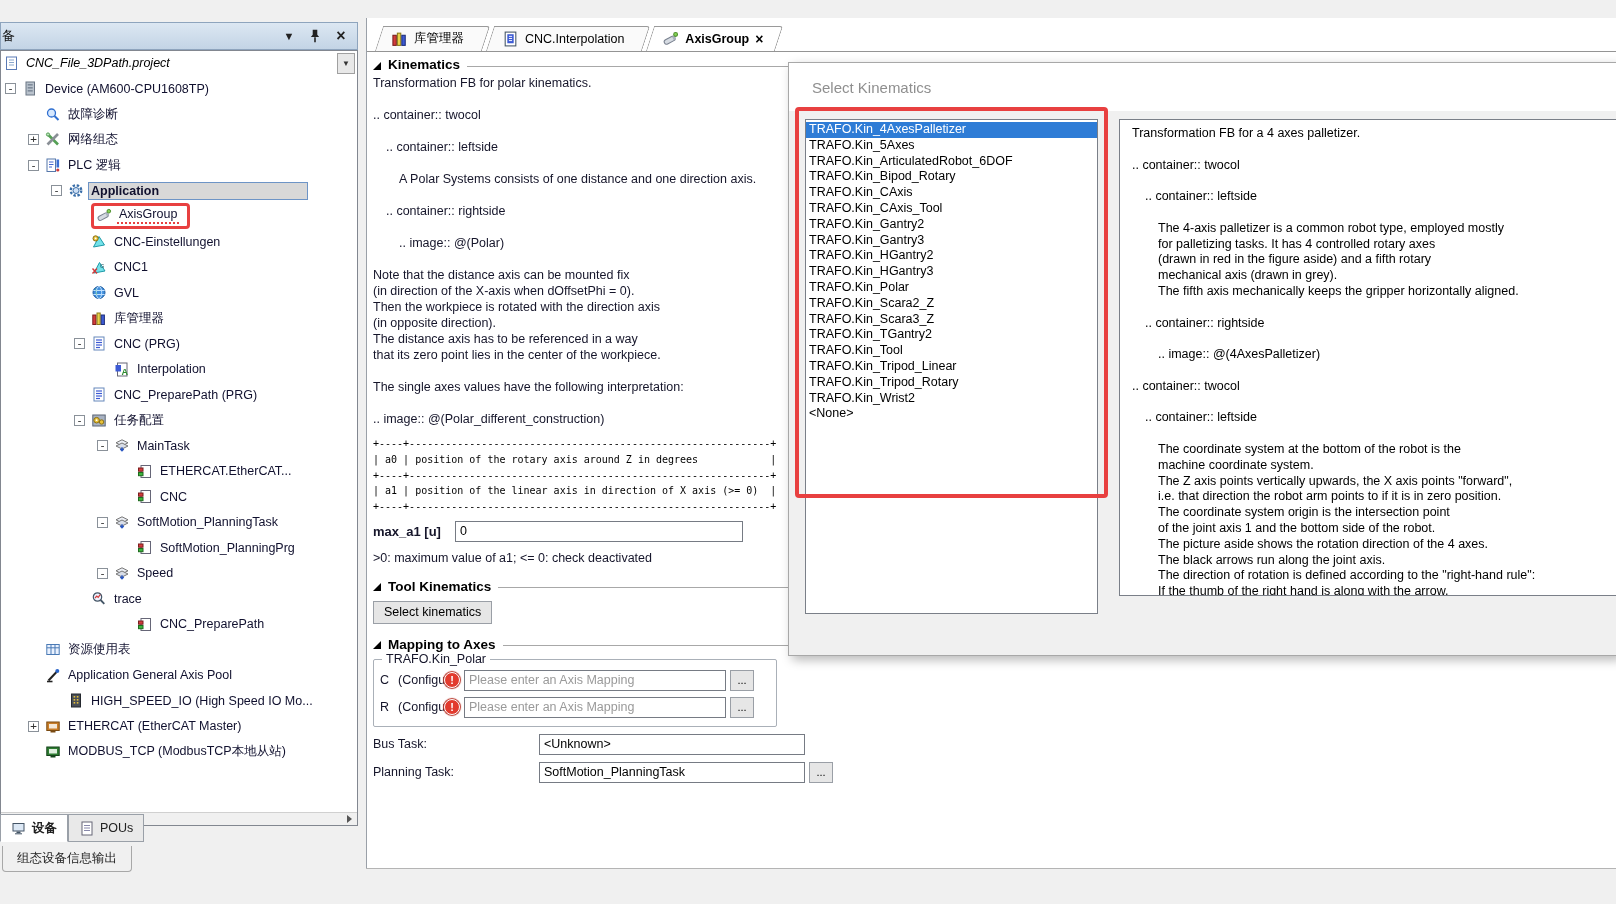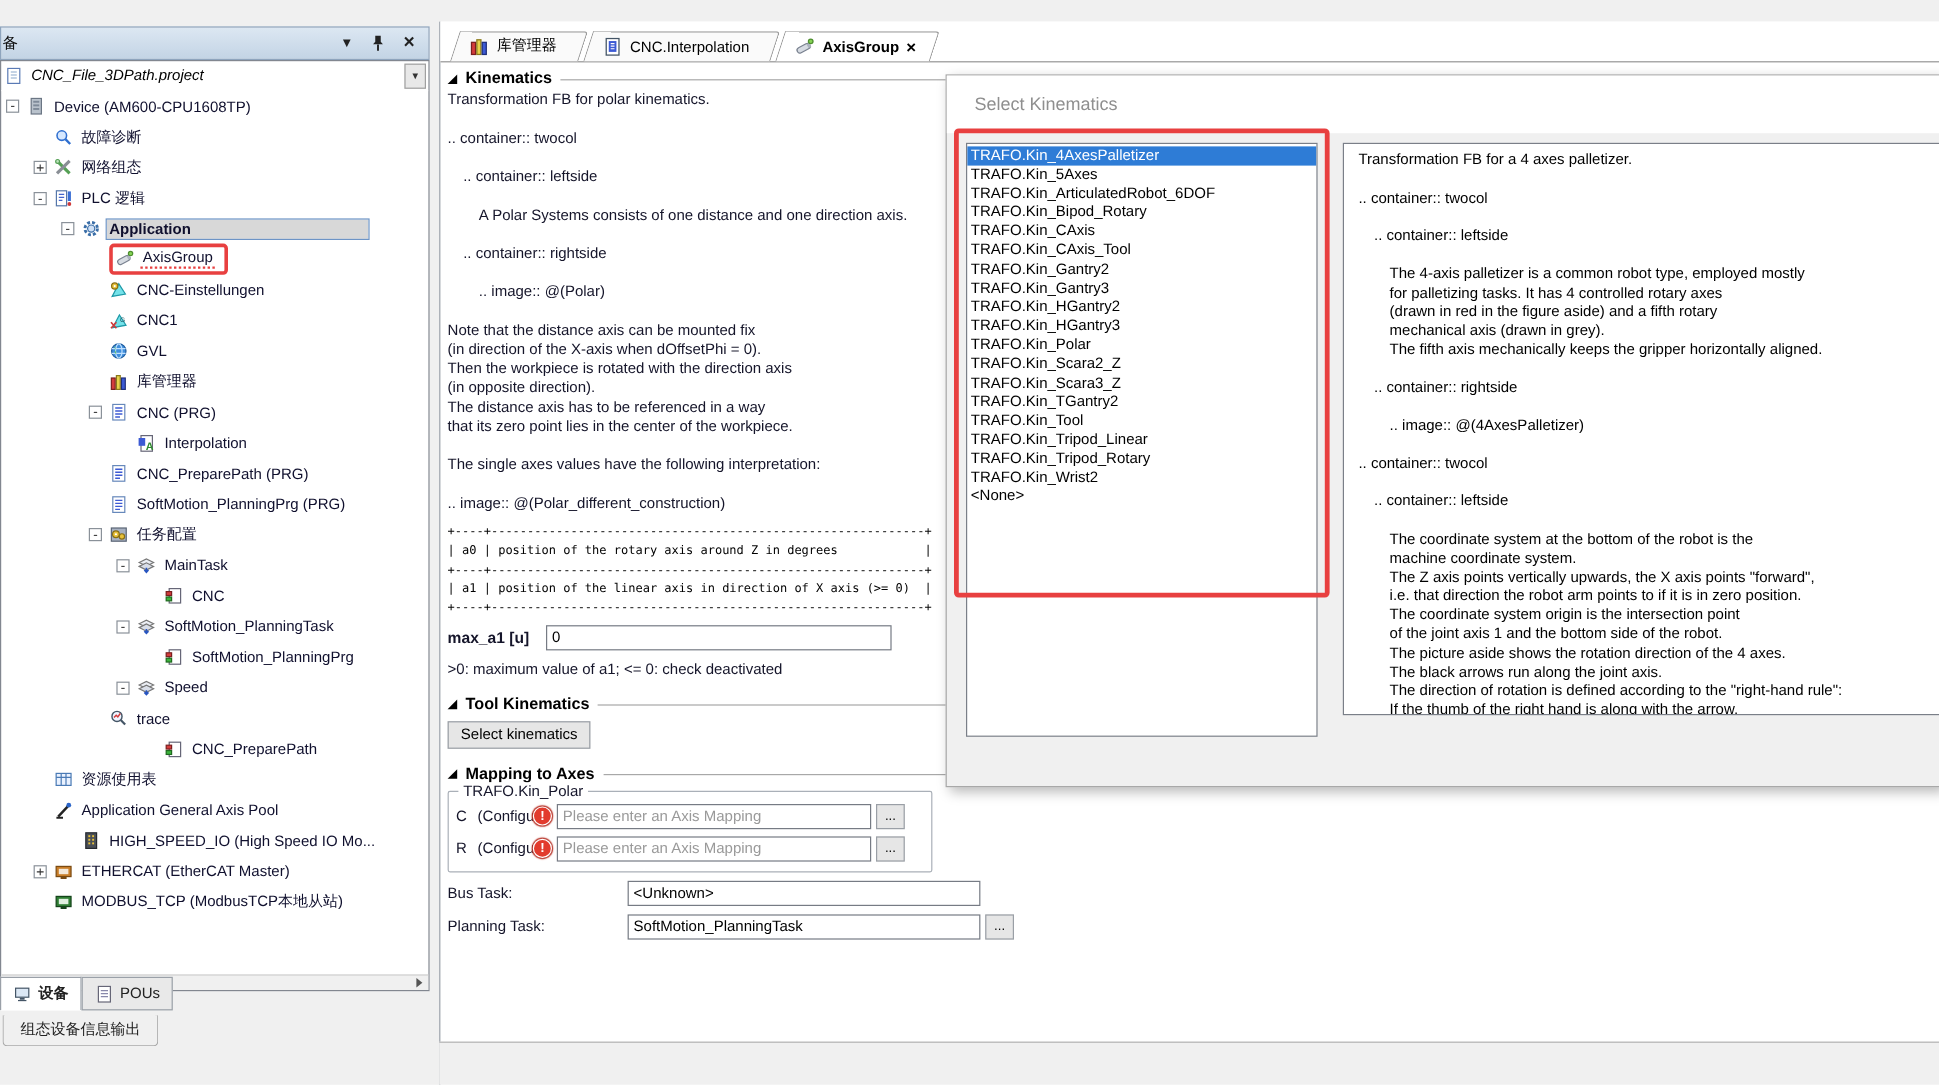--- a/index.html
+++ b/index.html
@@ -126,21 +126,21 @@
     font-weight:bold; font-size:11px; text-align:center; line-height:15px; margin-left:-14px;
     border:1px solid #fff; box-shadow:0 0 1px 1px #b8362b;
   }
   .map-input { width:262px; }
   .browse {
     width:24px; height:21px; background:#e6e6e6; border:1px solid #9a9fa6; font-size:11px;
     line-height:10px; color:#000; padding:0;
   }
   .task-row { display:flex; align-items:center; margin-top:7px; gap:4px; }
   .task-lbl { width:146px; font-size:12.5px; }
-  .task-input { width:294px; }
+  .task-input { width:266px;margin-left:16px; }
   .bottom-strip { position:absolute; left:366px; right:0; top:868px; bottom:0; background:#f0f0f0; border-top:1px solid #b4b4b4; }
 
   
   .dialog {
     position:absolute; left:788px; top:62px; width:830px; height:594px;
     background:#f0f0f0; border:1px solid #a8a8a8; box-shadow:4px 4px 10px rgba(0,0,0,0.28); z-index:40;
   }
   .dialog-titlebar { height:48px; background:#fff; display:flex; align-items:center; padding-left:23px; }
   .dialog-title { color:#8f8f8f; font-size:15px; }
   .kin-listbox {
@@ -377,35 +377,20 @@
                 <line x1="5" y1="4" x2="11" y2="4" stroke="#3c5ad4" stroke-width="1.2"></line>
                 <line x1="5" y1="6.5" x2="11" y2="6.5" stroke="#3c5ad4" stroke-width="1.2"></line>
                 <line x1="5" y1="9" x2="11" y2="9" stroke="#3c5ad4" stroke-width="1.2"></line>
                 <line x1="5" y1="11.5" x2="9" y2="11.5" stroke="#3c5ad4" stroke-width="1.2"></line>
               </svg>
             </span>
             <span class="tlabel">CNC_PreparePath (PRG)</span>
           </span>
         </div>
 
-        <div class="trow" style="padding-left: 73px;">
-          <span class="exp" style="visibility: hidden;"></span>
-          <span class="grp">
-            <span class="ticon">
-              <svg viewBox="0 0 16 15">
-                <rect x="3" y="1" width="10" height="13" fill="#fff" stroke="#6688bb"></rect>
-                <line x1="5" y1="4" x2="11" y2="4" stroke="#3c5ad4" stroke-width="1.2"></line>
-                <line x1="5" y1="6.5" x2="11" y2="6.5" stroke="#3c5ad4" stroke-width="1.2"></line>
-                <line x1="5" y1="9" x2="11" y2="9" stroke="#3c5ad4" stroke-width="1.2"></line>
-                <line x1="5" y1="11.5" x2="9" y2="11.5" stroke="#3c5ad4" stroke-width="1.2"></line>
-              </svg>
-            </span>
-            <span class="tlabel">SoftMotion_PlanningPrg (PRG)</span>
-          </span>
-        </div>
 
         <div class="trow" style="padding-left: 73px;">
           <span class="exp">-</span>
           <span class="grp">
             <span class="ticon">
               <svg viewBox="0 0 16 15">
                 <rect x="1.8" y="2" width="12.4" height="11" fill="#a8b2c2" stroke="#5a6575"></rect>
                 <circle cx="5.6" cy="7.2" r="2.8" fill="#e8c23a" stroke="#8a6f14"></circle>
                 <circle cx="10.6" cy="9" r="2.2" fill="#e8c23a" stroke="#8a6f14"></circle>
                 <circle cx="5.6" cy="7.2" r="0.9" fill="#fff"></circle>
@@ -422,20 +407,33 @@
               <svg viewBox="0 0 16 15">
                 <path d="M2 4.8 L8 1.8 L14 4.8 L8 7.8 Z" fill="#eceff5" stroke="#777"></path>
                 <path d="M2 8 L8 5 L14 8 L8 11 Z" fill="#d9dee8" stroke="#777"></path>
                 <path d="M8 9.2 v3.4 M6.3 11 L8 12.8 L9.7 11" stroke="#2855c0" fill="none" stroke-width="1.4"></path>
               </svg>
             </span>
             <span class="tlabel">MainTask</span>
           </span>
         </div>
 
+        <div class="trow" style="padding-left: 119px;">
+          <span class="exp" style="visibility: hidden;"></span>
+          <span class="grp">
+            <span class="ticon">
+              <svg viewBox="0 0 16 15">
+                <rect x="4" y="1.5" width="9.5" height="12" fill="#fff" stroke="#667"></rect>
+                <rect x="1.5" y="4" width="4.5" height="3.2" fill="#d43c3c" stroke="#7a1f1f"></rect>
+                <rect x="1.5" y="8.5" width="4.5" height="3.2" fill="#3cb43c" stroke="#1f6a1f"></rect>
+              </svg>
+            </span>
+            <span class="tlabel">ETHERCAT.EtherCAT...</span>
+          </span>
+        </div>
 
         <div class="trow" style="padding-left: 119px;">
           <span class="exp" style="visibility: hidden;"></span>
           <span class="grp">
             <span class="ticon">
               <svg viewBox="0 0 16 15">
                 <rect x="4" y="1.5" width="9.5" height="12" fill="#fff" stroke="#667"></rect>
                 <rect x="1.5" y="4" width="4.5" height="3.2" fill="#d43c3c" stroke="#7a1f1f"></rect>
                 <rect x="1.5" y="8.5" width="4.5" height="3.2" fill="#3cb43c" stroke="#1f6a1f"></rect>
               </svg>

